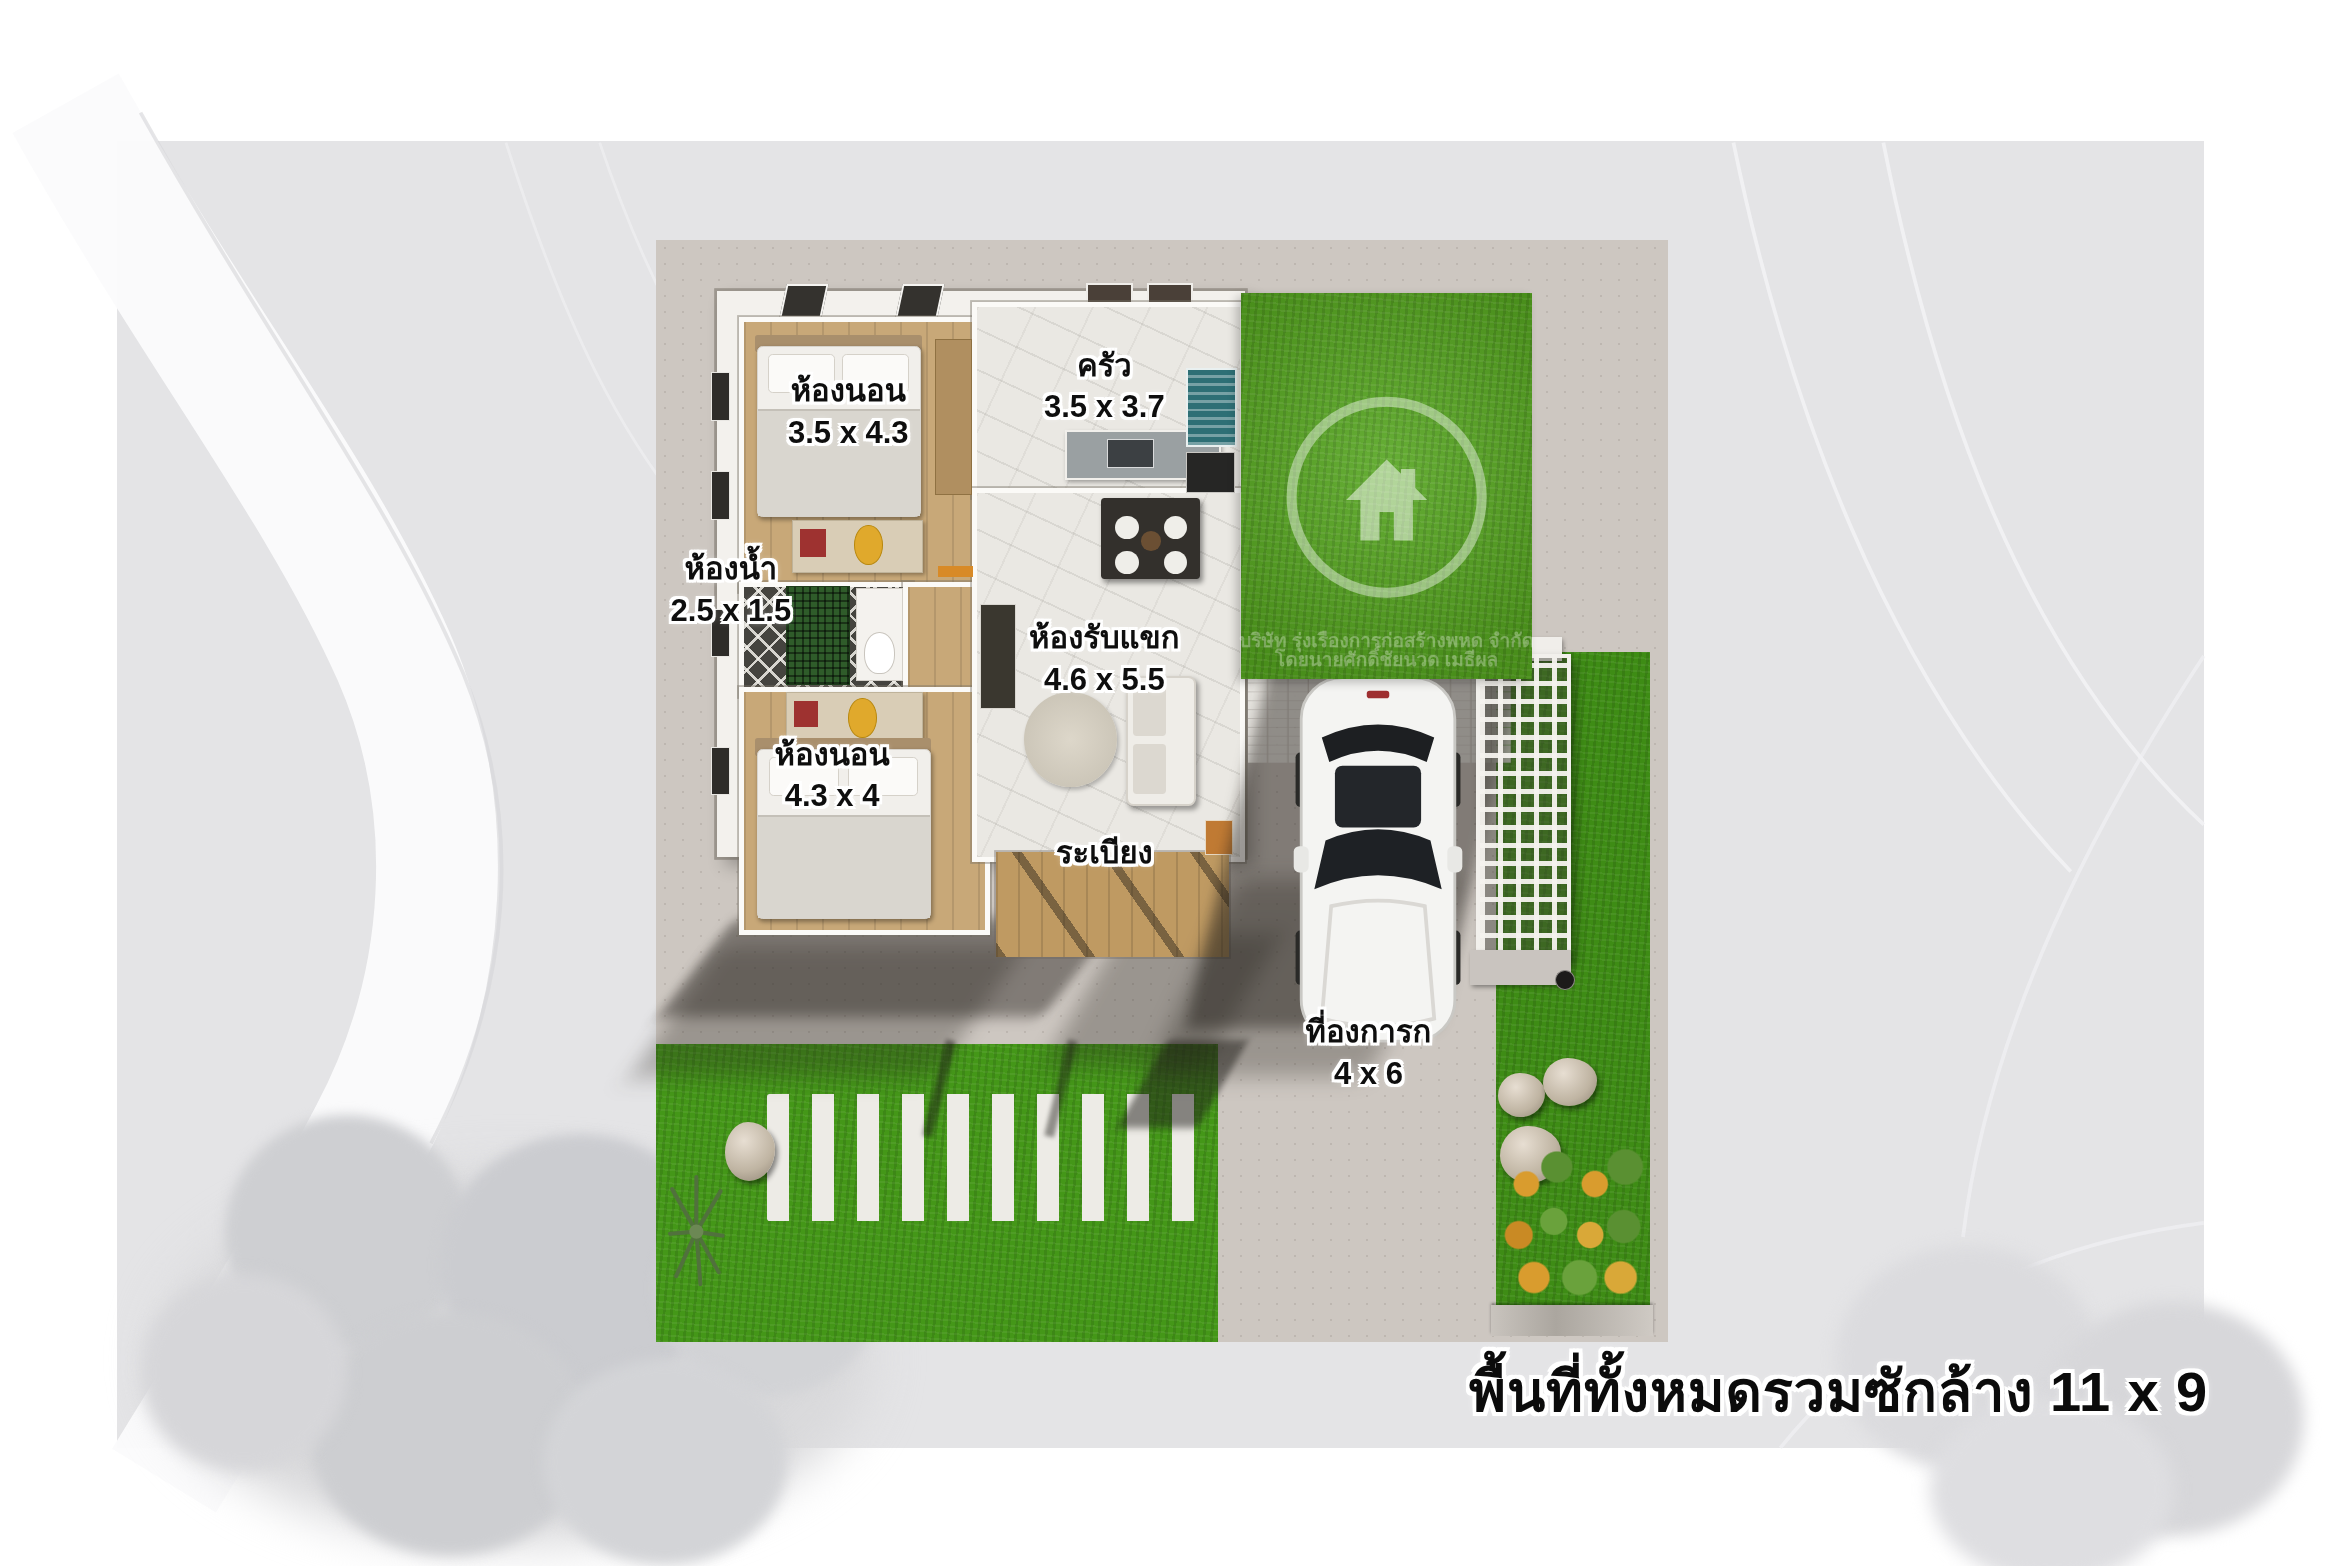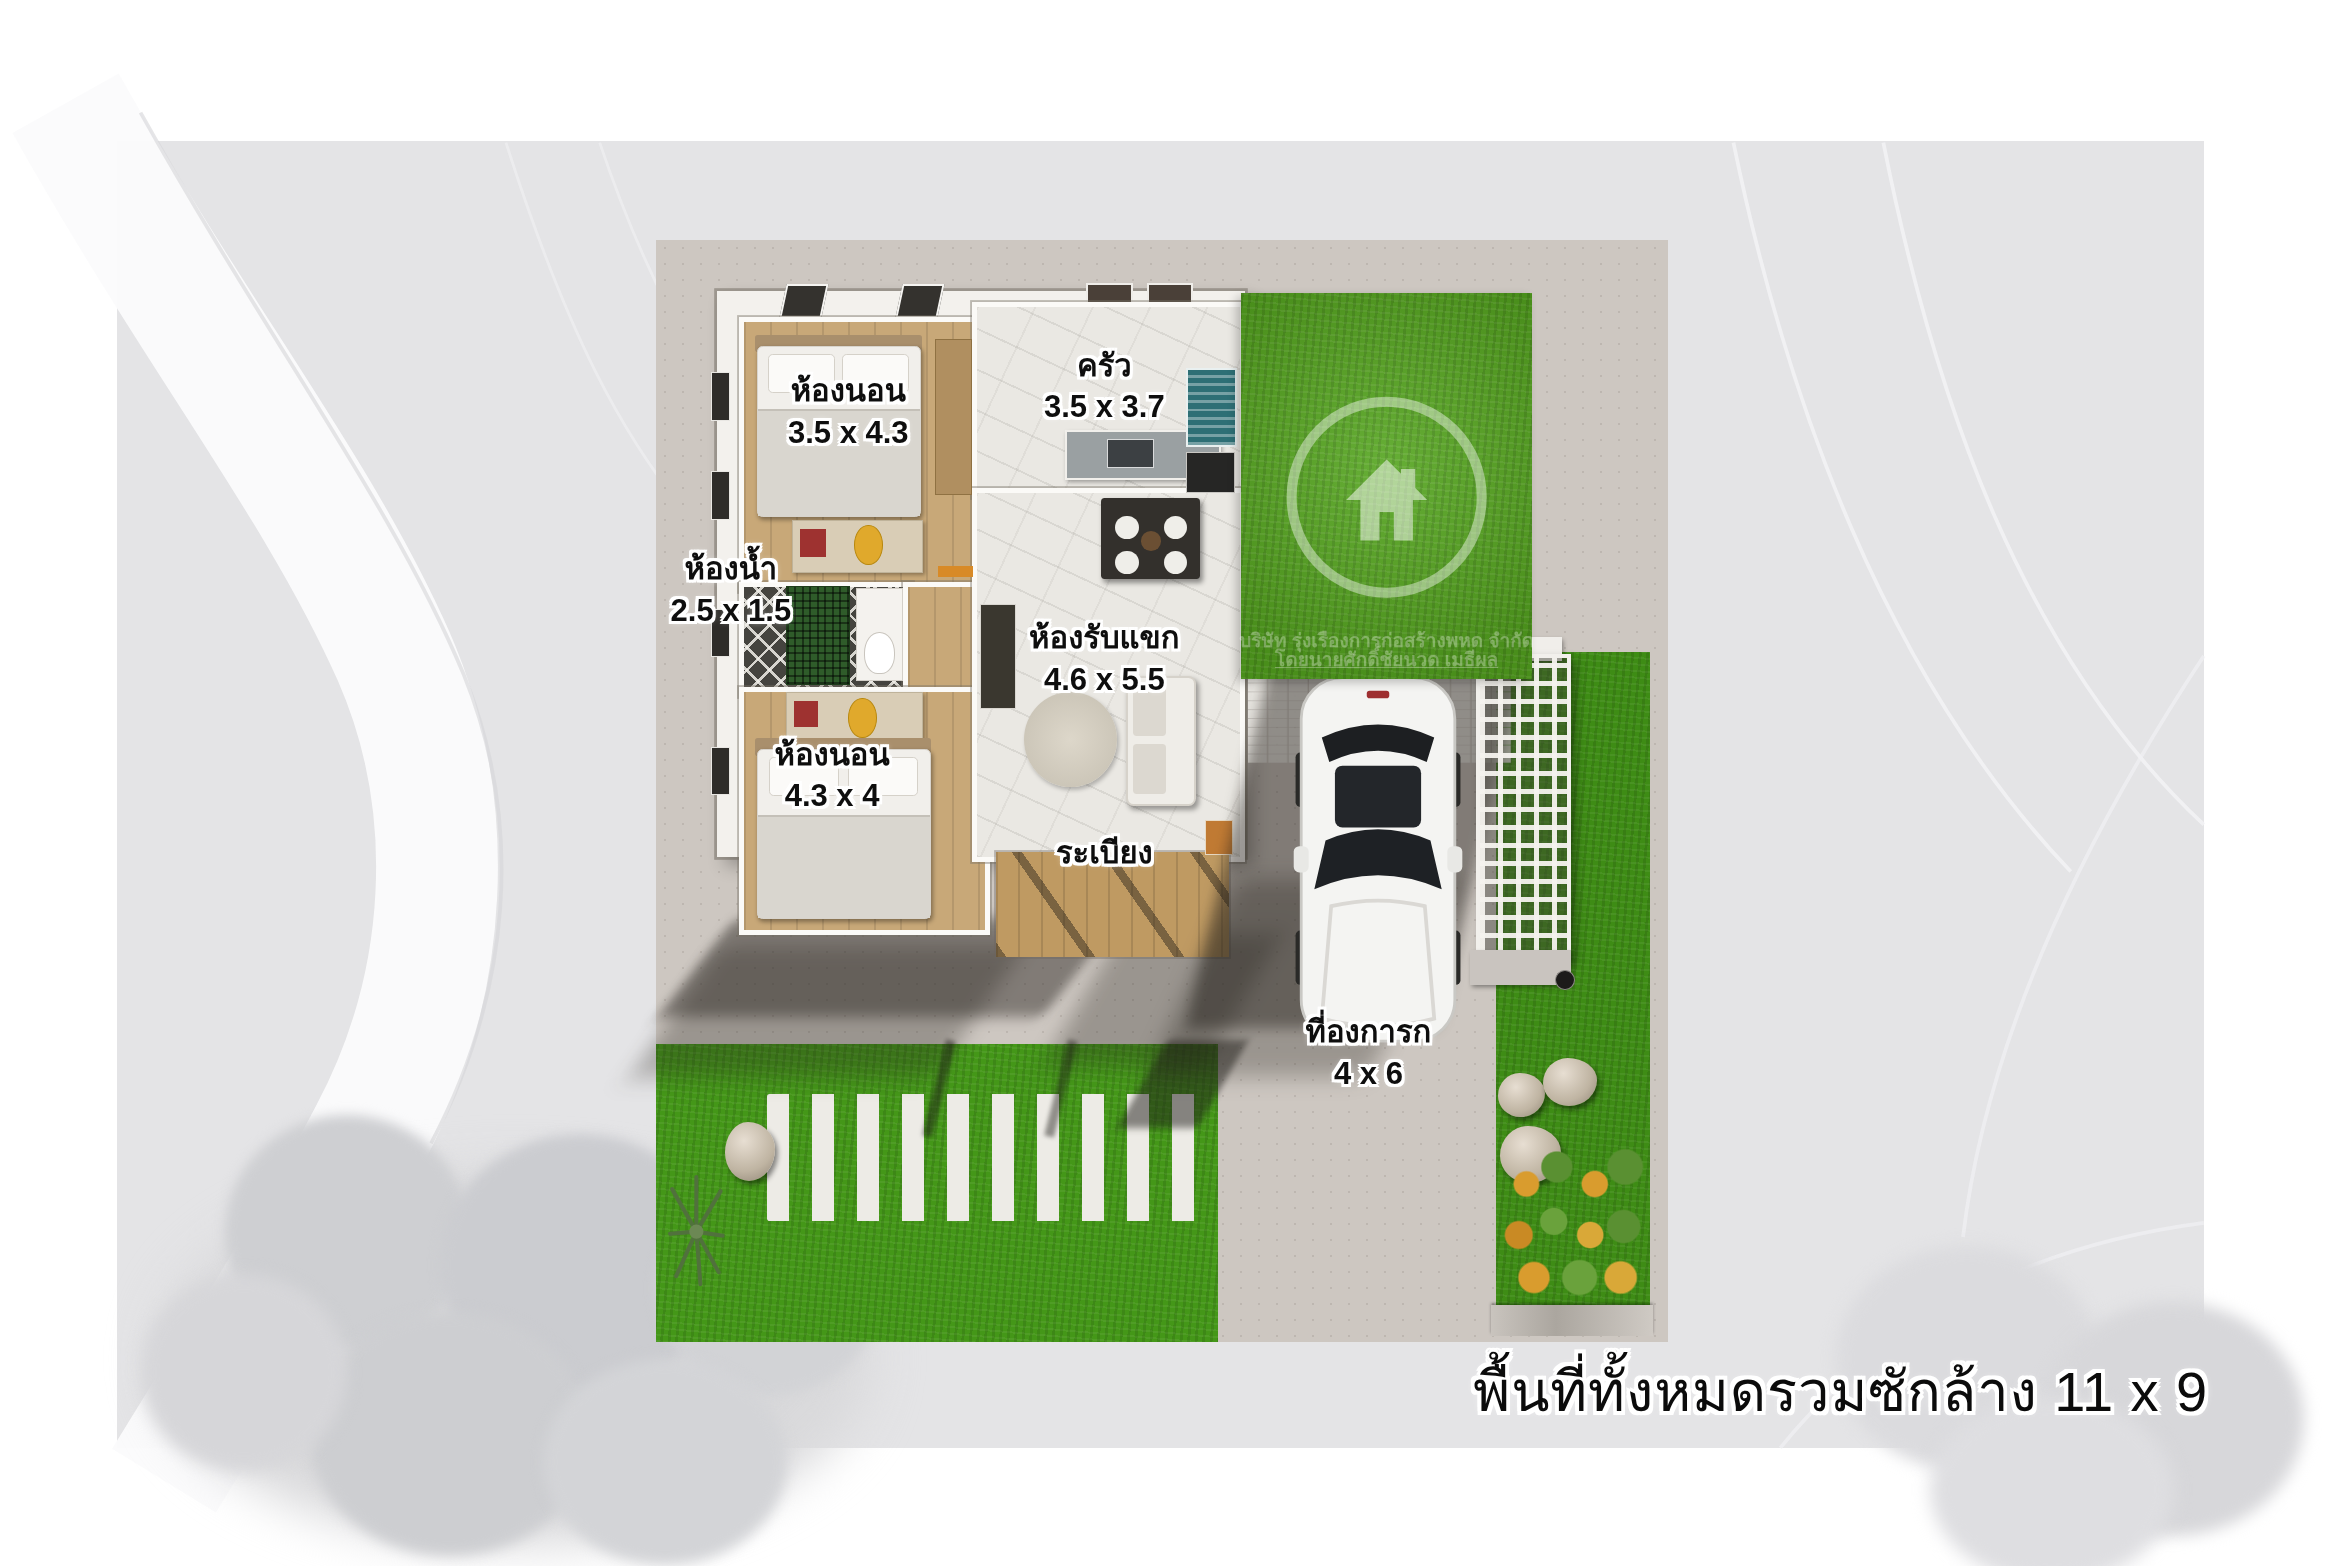--- a/index.html
+++ b/index.html
@@ -41,21 +41,21 @@
   .pavers{background-image:linear-gradient(#eceae5,#eceae5);background-size:19px 8.4px;background-repeat:space;opacity:.9;}
   .lattice{border:4.7px solid #f2f0ec;background-color:rgba(60,60,52,.45);
     background-image:repeating-linear-gradient(0deg,rgba(245,243,238,.95) 0 4.7px,transparent 4.7px 18px),
                      repeating-linear-gradient(90deg,rgba(245,243,238,.95) 0 4.7px,transparent 4.7px 18px);
     box-shadow:5.6px 5.6px 9.4px rgba(0,0,0,.4);}
   .rock{background:radial-gradient(circle at 38% 32%,#e7ded2,#bfb4a2 60%,#8e8374);border-radius:46% 54% 52% 48%/52% 46% 54% 48%;box-shadow:2.8px 3.7px 5.6px rgba(0,0,0,.45);}
   
   .room-label{position:absolute;transform:translate(-50%,-50%);text-align:center;color:#0e0e0e;font-weight:700;
     font-size:31px;line-height:1.35;white-space:nowrap;z-index:40;
     text-shadow:-2.8px -2.8px 0 #fff,2.8px -2.8px 0 #fff,-2.8px 2.8px 0 #fff,2.8px 2.8px 0 #fff,0 -2.8px 0 #fff,0 2.8px 0 #fff,-2.8px 0 0 #fff,2.8px 0 0 #fff,0 0 7.5px #fff;}
-  .total-label{position:absolute;right:142px;top:1347px;font-size:56px;font-weight:400;color:#0b0b0b;letter-spacing:0.9px;white-space:nowrap;
+  .total-label{position:absolute;right:142px;top:1347px;font-size:56px;font-weight:700;color:#0b0b0b;letter-spacing:0.9px;white-space:nowrap;
     text-shadow:-3.7px -3.7px 0 #fff,3.7px -3.7px 0 #fff,-3.7px 3.7px 0 #fff,3.7px 3.7px 0 #fff,0 -3.7px 0 #fff,0 3.7px 0 #fff,-3.7px 0 0 #fff,3.7px 0 0 #fff,0 0 9.4px #fff;}
   .wm-ring{position:absolute;left:50%;top:53%;transform:translate(-50%,-50%);width:62%;aspect-ratio:1/1;border:10.3px solid rgba(255,255,255,.42);border-radius:50%;}
   .wm-text{position:absolute;left:50%;transform:translateX(-50%);color:rgba(255,255,255,.30);font-size:19px;white-space:nowrap;font-weight:600;}
 </style>
 </head>
 <body>
 
 <div id="stage">
 
   <div class="sketch"></div>
@@ -216,21 +216,21 @@
       <circle cx="30" cy="60" r="7" fill="#6c8854"></circle>
     </svg>
 
     <div class="abs grass-bright" style="left:57.8%;top:4.8%;width:28.8%;height:35%;box-shadow:-3.7px 3.7px 9.4px rgba(0,0,0,.25);">
       <div class="wm-ring">
         <svg style="position:absolute;left:50%;top:50%;transform:translate(-50%,-50%);width:66%;height:66%;opacity:.5;" viewBox="0 0 100 100">
           <path d="M50,18 L16,52 L28,52 L28,86 L44,86 L44,62 L56,62 L56,86 L72,86 L72,52 L84,52 L74,42 L74,26 L62,26 L62,30 Z" fill="#ffffff"></path>
         </svg>
       </div>
       <div class="wm-text" style="top:84%;margin-top:8px;">บริษัท รุ่งเรืองการก่อสร้างพหด จำกัด</div>
-      <div class="wm-text" style="top:91%;text-decoration:underline;">โดยนายศักดิ์ชัยนวด เมธีผล</div>
+      <div class="wm-text" style="top:91%;">โดยนายศักดิ์ชัยนวด เมธีผล</div>
     </div>
 
     <div class="room-label" style="left:19%;top:15.6%;">
       <div>ห้องนอน</div>
       <div>3.5 x 4.3</div>
     </div>
     <div class="room-label" style="left:44.3%;top:13.3%;">
       <div>ครัว</div>
       <div>3.5 x 3.7</div>
     </div>

